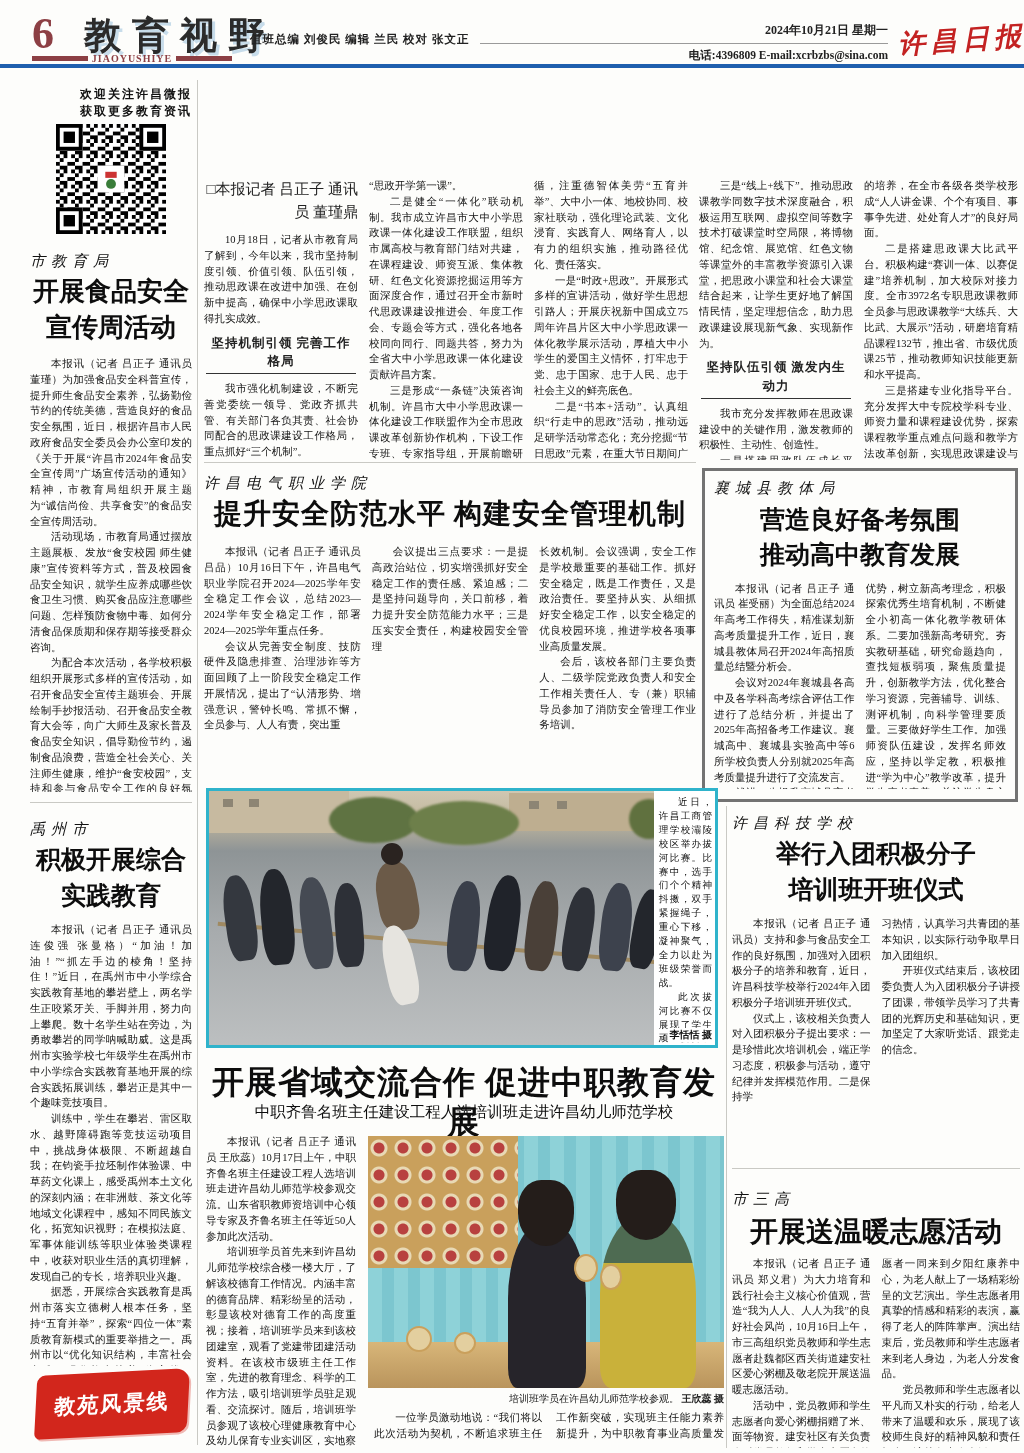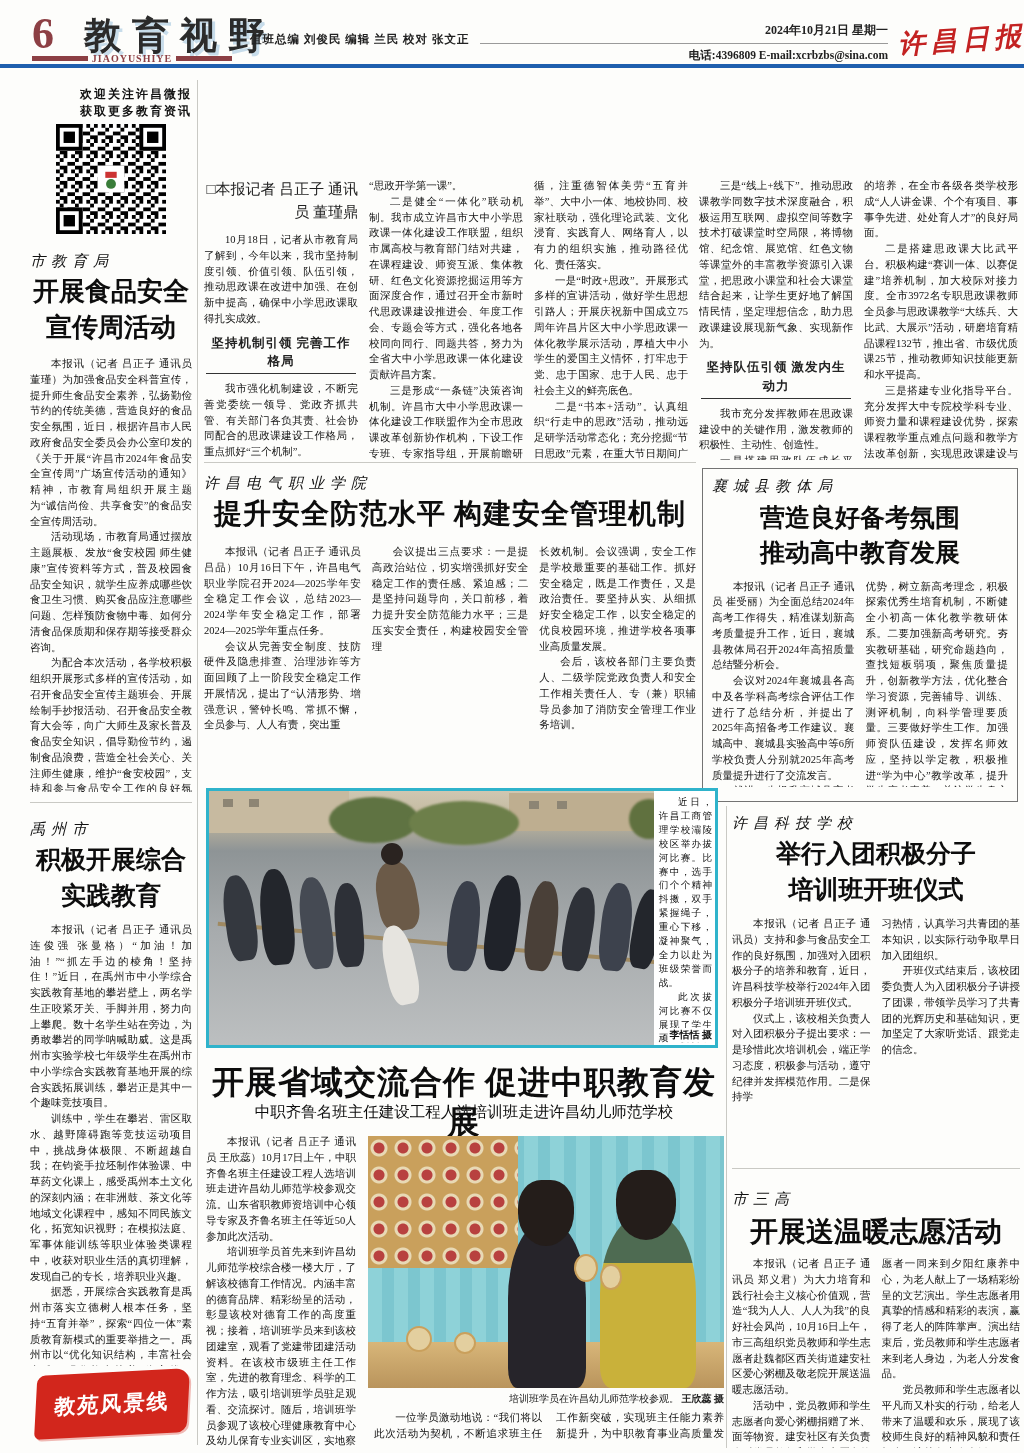--- a/index.html
+++ b/index.html
@@ -26,21 +26,21 @@
   .kicker{font-size:15px;font-style:italic;letter-spacing:6px;text-align:left;color:#111;}
   .head{font-weight:bold;text-align:center;color:#0d0d0d;line-height:1.25;}
   .cols{display:flex;}
   .col{flex:1;overflow:hidden;text-align:justify;color:#131313;}
   .col p{margin:0;text-indent:2em;}
   .col p.noind{text-indent:0;}
   .body-s{font-size:10.5px;line-height:1.5;}
   .subhd{font-weight:bold;font-size:12.5px;text-align:center;color:#222;letter-spacing:1px;
          border-bottom:1.5px solid #333;padding-bottom:2px;margin:7px 2px;}
   .byline{text-align:right;font-size:15px;margin-bottom:9px;color:#222;}
-  .boxed{border:1px solid #737373;}
+  .boxed{border:3px solid #737373;}
   
   .promo{font-size:12px;font-weight:bold;text-align:right;letter-spacing:2px;}
   .qrwrap{display:flex;justify-content:center;}
   
   .tugbox{border:3px solid #2fb3cb;background:#fff;display:flex;}
   .tugscene{position:relative;width:452px;height:254px;overflow:hidden;
             background:linear-gradient(#cfc7b2 0px,#c3b89e 26px,#8e9496 60px,#a7abad 140px,#bcbfc0 254px);}
   .cap-col{width:54px;padding:4px 3px 2px 5px;font-size:9.6px;line-height:1.45;text-align:justify;
            position:relative;overflow:hidden;}
   .cap-col p{margin:0;text-indent:2em;}

